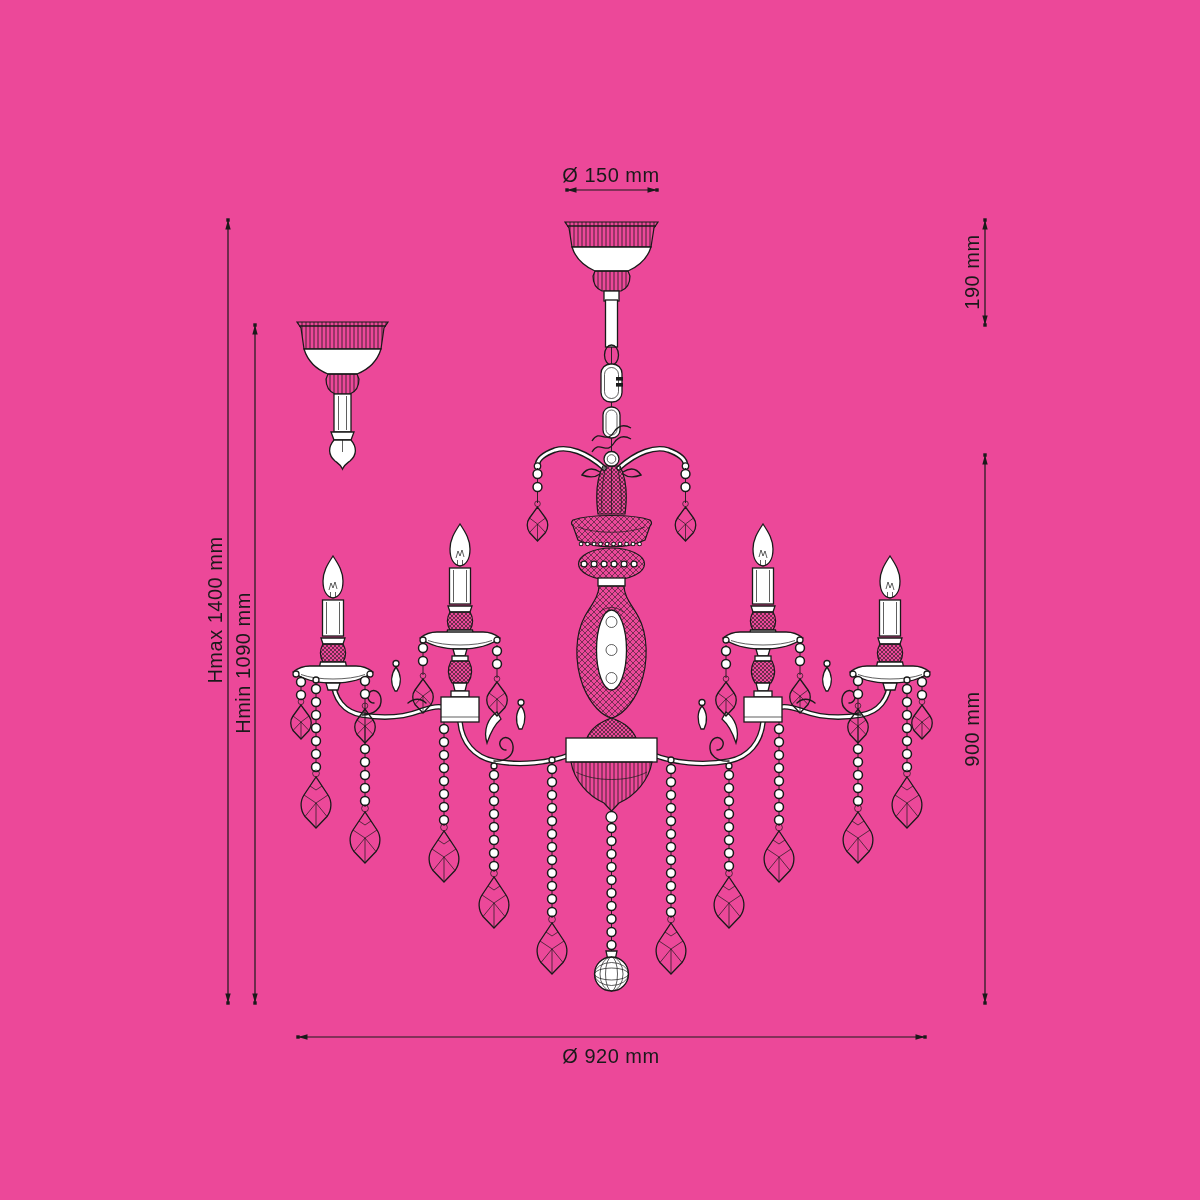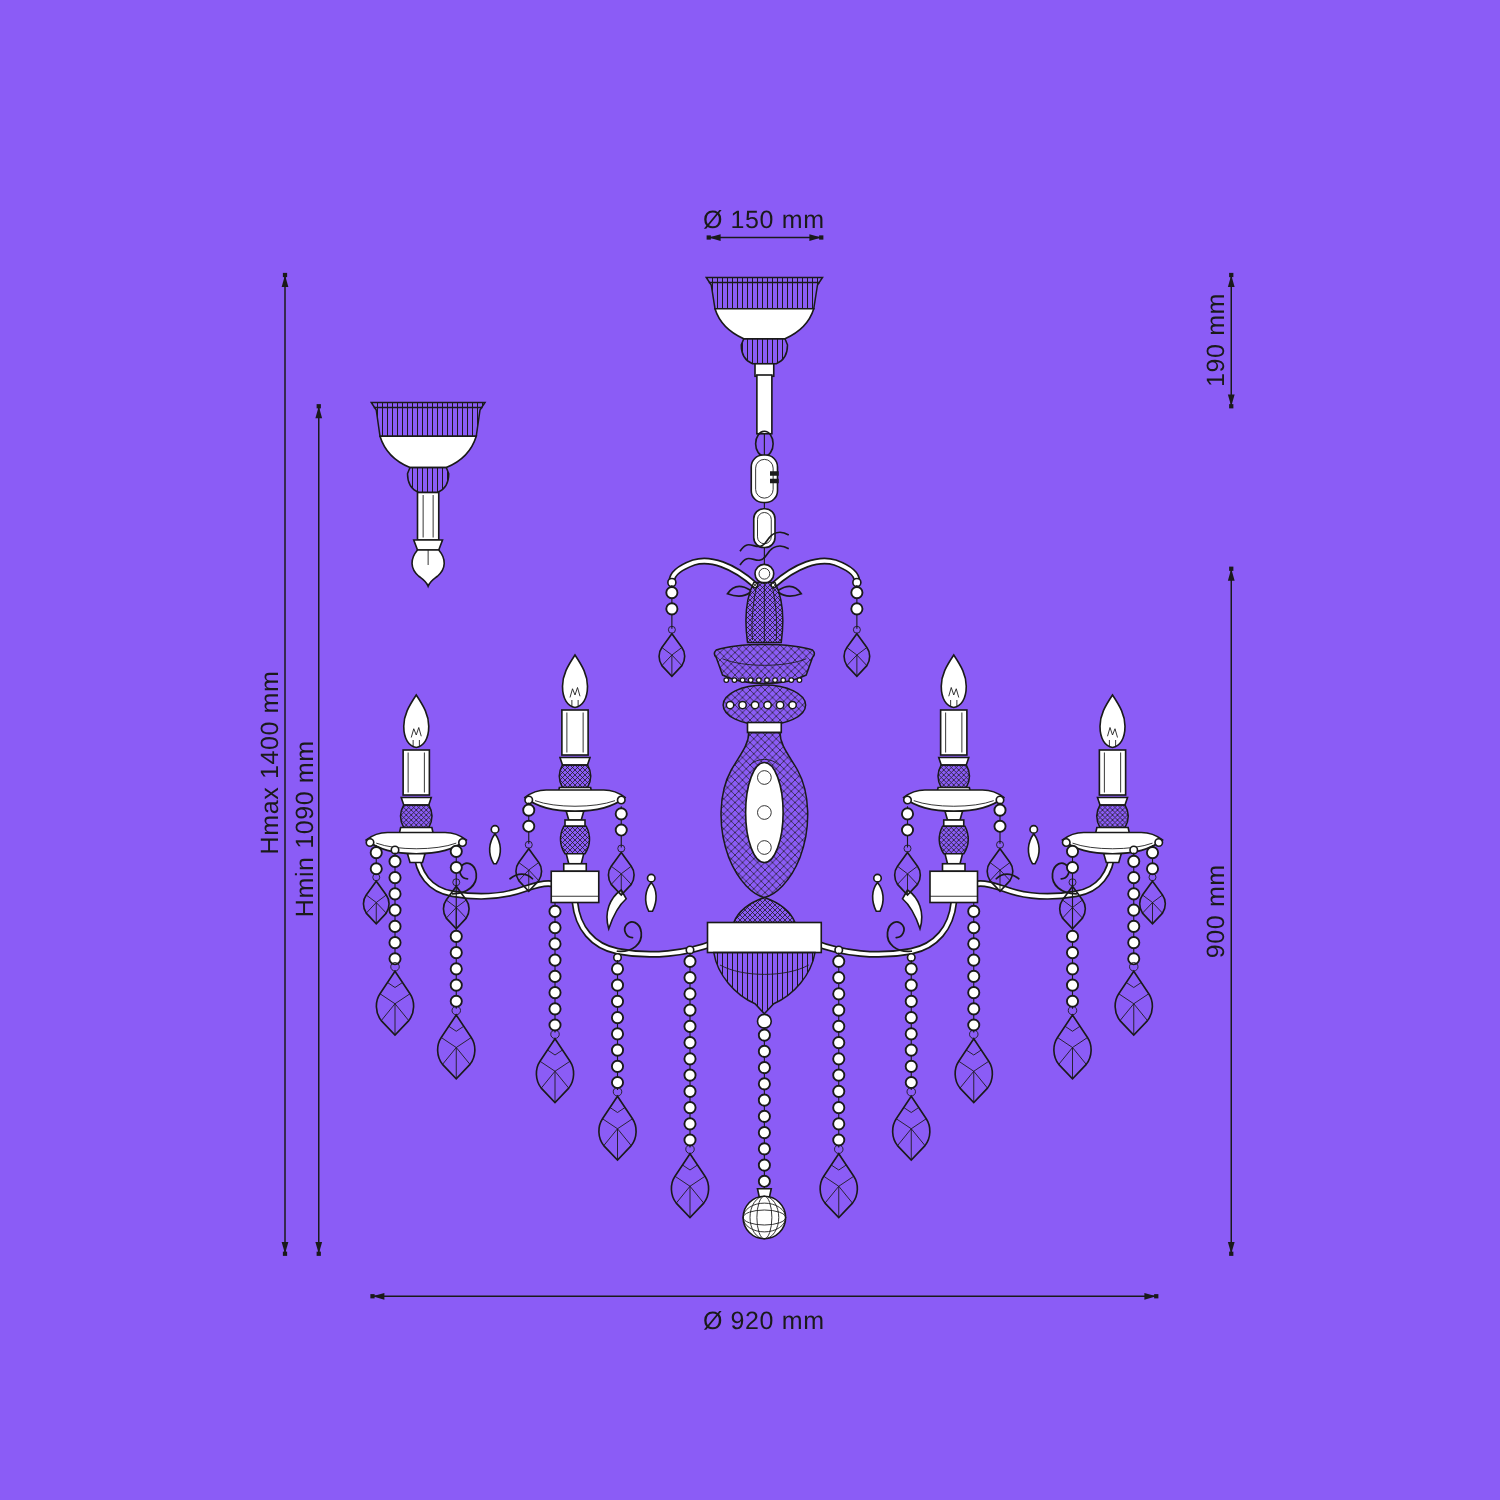--- a/index.html
+++ b/index.html
@@ -1,16 +1,16 @@
 <!DOCTYPE html>
 <html><head>
 <meta charset="utf-8">
 <style>
   html,body{margin:0;padding:0;background:#fff;}
-  #stage{position:relative;width:1200px;height:1200px;background:#8b5cf6;overflow:hidden;
+  #stage{position:relative;width:1200px;height:1200px;background:#ec4899;overflow:hidden;
          font-family:"Liberation Sans",sans-serif;}
   svg{position:absolute;left:0;top:0;}
   
   .o  {fill:none;stroke:#1a1a1a;stroke-width:1.3;}
   .ow {fill:#fff;stroke:#1a1a1a;stroke-width:1.3;}
   .thin{fill:none;stroke:#1a1a1a;stroke-width:.7;}
   .lat{fill:url(#lat);stroke:#1a1a1a;stroke-width:1.2;}
   .lat2{fill:url(#lat2);stroke:#1a1a1a;stroke-width:1.2;}
   .ribs{fill:url(#ribs);stroke:#1a1a1a;stroke-width:1.2;}
   .arm {fill:none;stroke:#1a1a1a;stroke-width:5.6;stroke-linecap:round;}

